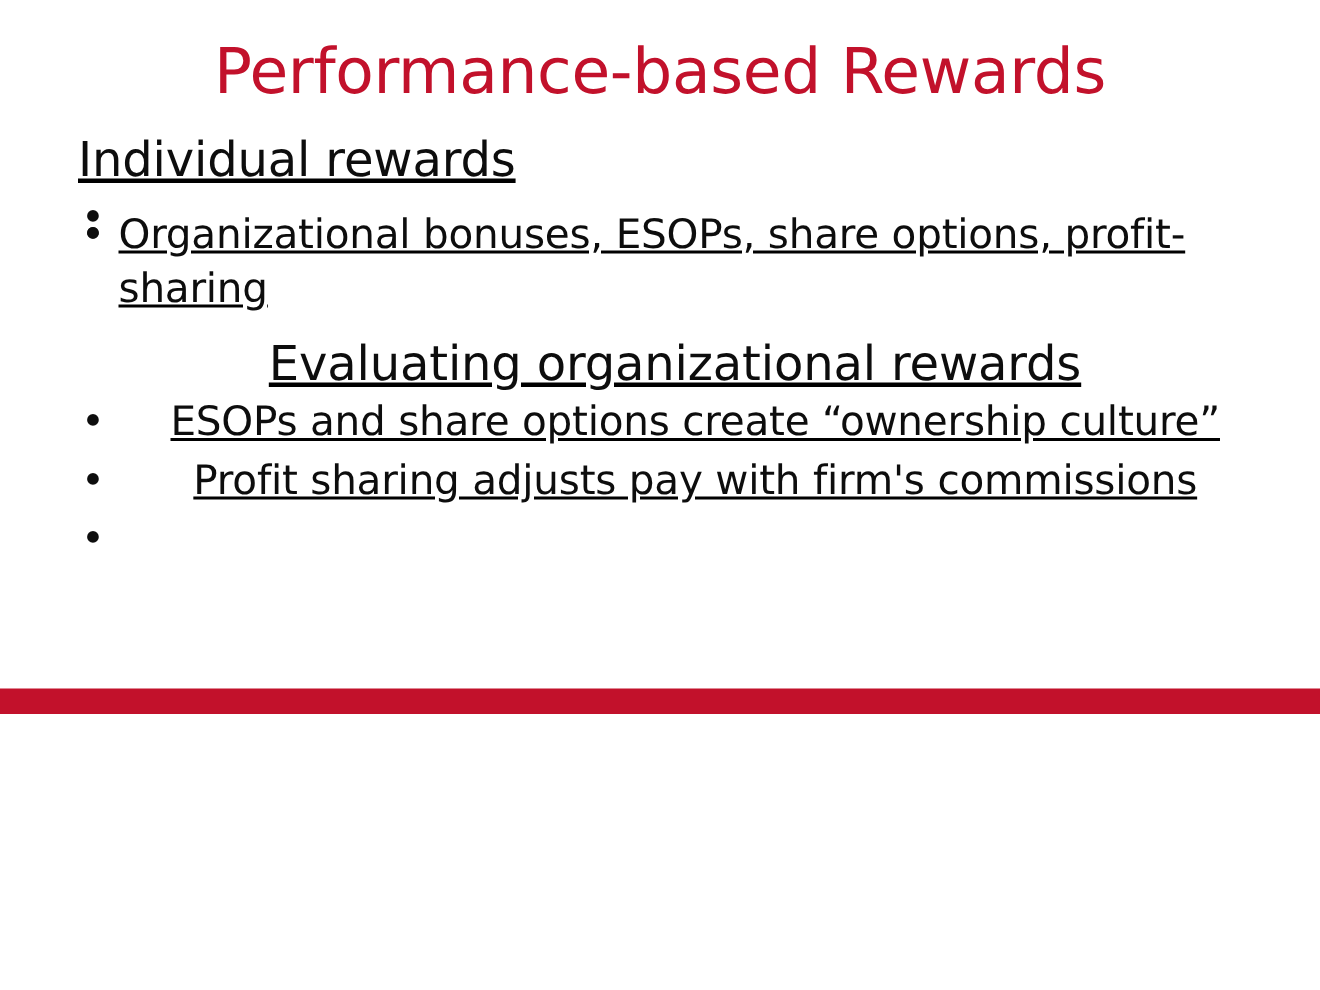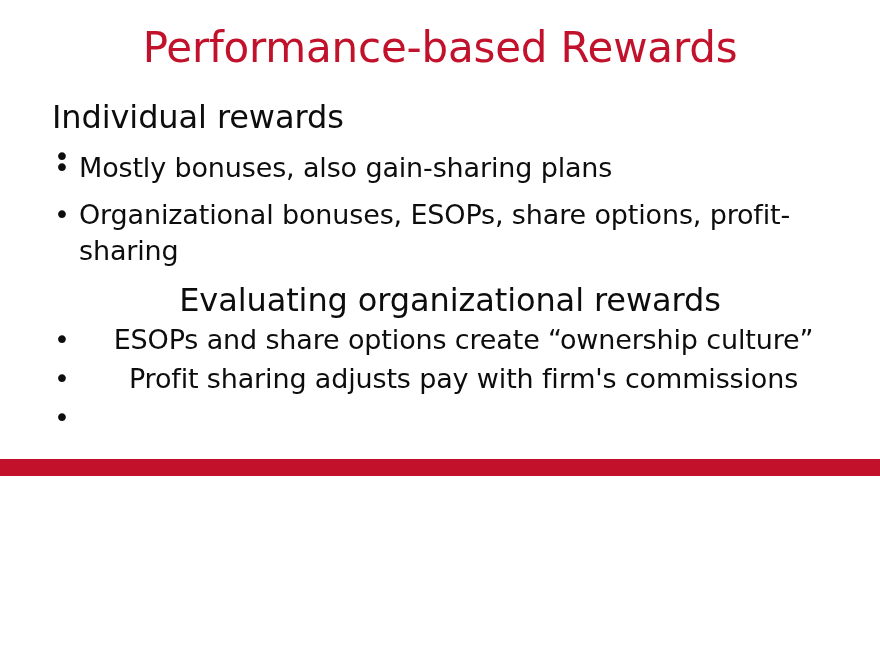--- a/index.html
+++ b/index.html
@@ -34,22 +34,23 @@
     font-weight: 400;
     letter-spacing: -0.2px;
     color: #c2112b;
     white-space: nowrap;
   }
 
   
   .body-area {
     position: absolute;
     left: 48px;
-    top: 96px;
+    top: 85px;
     width: 800px;
+    text-decoration: underline;
   }
 
   .section {
     margin: 0 0 8px 0;
   }
   .section:last-child {
     margin-bottom: 0;
   }
 
   .section-heading {
@@ -121,21 +122,20 @@
         <li class="bullet-item">
           <span class="bullet-glyph">•</span>
         </li>
       </ul>
     </div>
 
     <div class="section section--team">
       <ul class="bullet-list">
         <li class="bullet-item">
           <span class="bullet-glyph">•</span>
-          <span>Mostly bonuses, also gain-sharing plans</span>
         </li>
       </ul>
     </div>
 
     <div class="section section--org">
       <ul class="bullet-list">
         <li class="bullet-item">
           <span class="bullet-glyph">•</span>
           <span>Organizational bonuses, ESOPs, share options, profit-sharing</span>
         </li>

